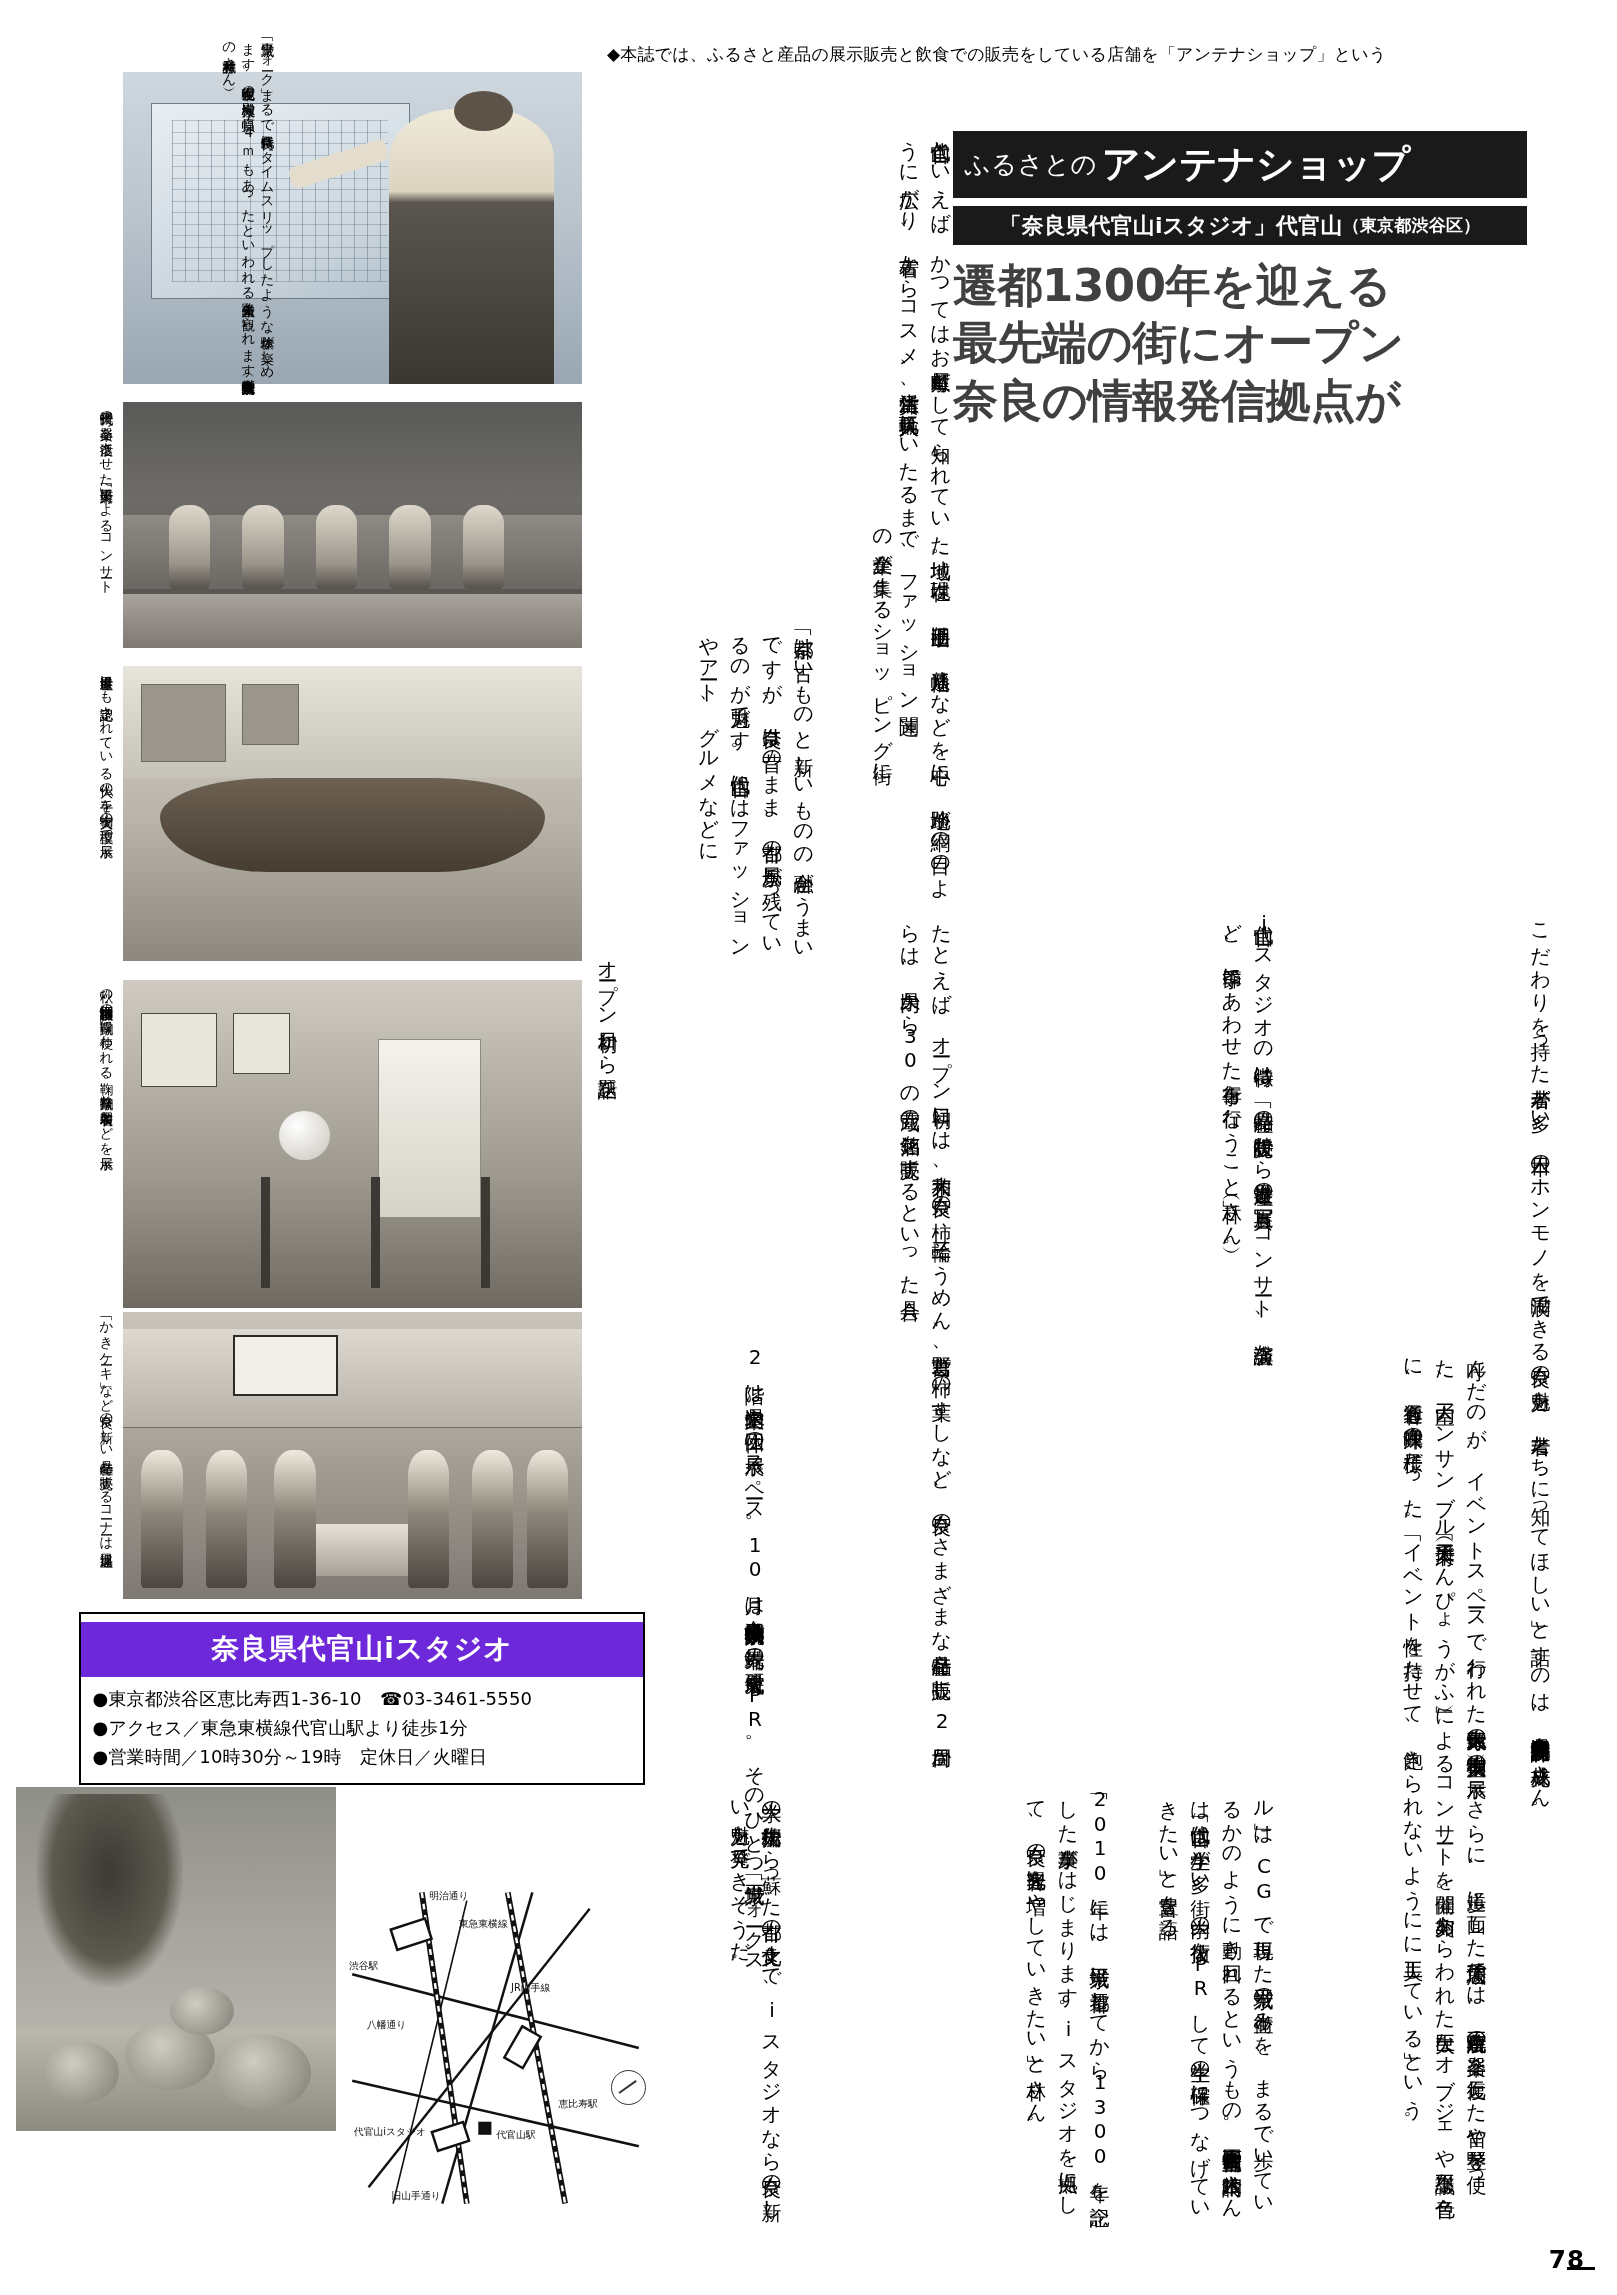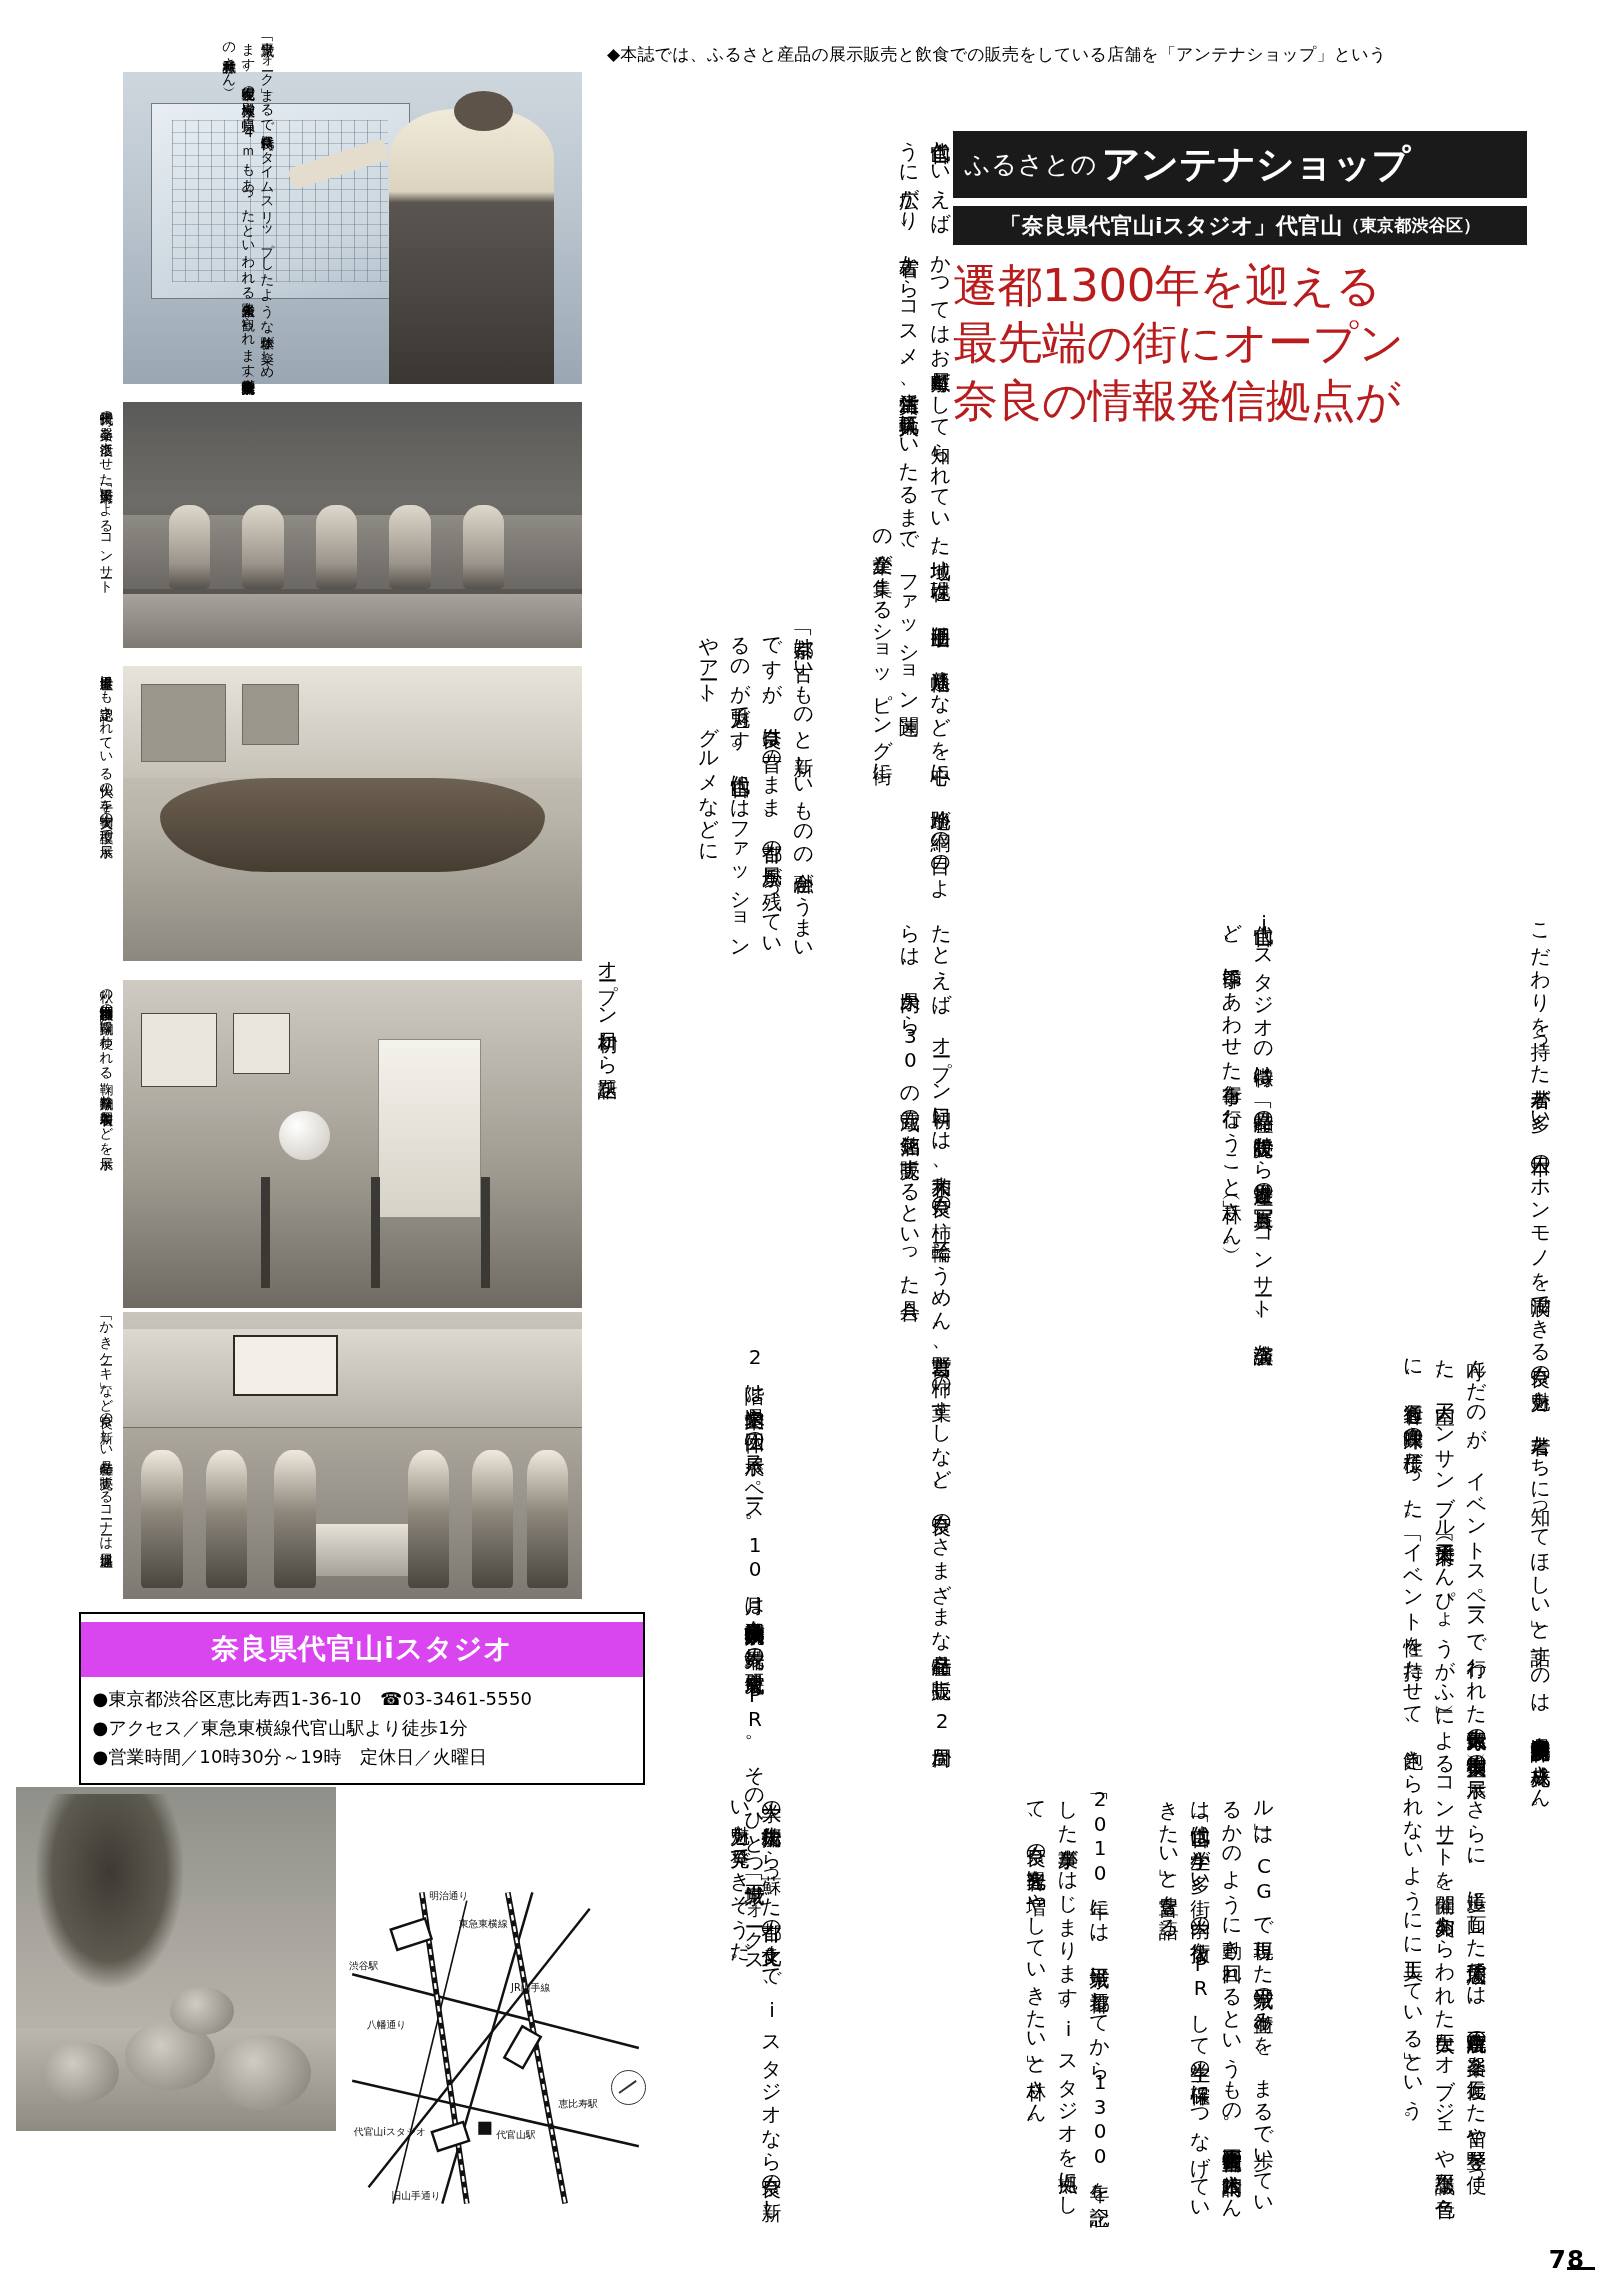--- a/index.html
+++ b/index.html
@@ -78,24 +78,24 @@
     font-size: 22px;
     font-weight: bold;
     letter-spacing: 0.01em;
   }
   .hdr-sub-row .paren {
     font-size: 17px;
   }
   .hdr-headline {
     margin-top: 11.5px;
     font-size: 45px;
-    font-weight: normal;
+    font-weight: bold;
     line-height: 1.28;
     letter-spacing: -0.01em;
-    color: #b91c1c;
+    color: #404040;
   }
   .hdr-lead {
     margin-top: 13px;
     background: #2b2b2b;
     color: #ffffff;
     padding: 14.8px 16.4px 16.4px 16.4px;
     font-size: 20.5px;
     line-height: 1.62;
     letter-spacing: 0.01em;
     box-sizing: border-box;
@@ -252,21 +252,21 @@
   #info-box {
     position: absolute;
     left: 79px;
     top: 1612px;
     width: 566px;
     border: 2.5px solid #000;
     box-sizing: border-box;
     padding: 8.2px 0 11.5px 0;
   }
   #info-title {
-    background: #d946ef;
+    background: #6d28d9;
     color: #fff;
     font-size: 28px;
     font-weight: bold;
     text-align: center;
     padding: 7.4px 0 9px 0;
     margin: 0 0 8.2px 0;
     letter-spacing: 0.03em;
   }
   .info-line {
     font-size: 18px;

